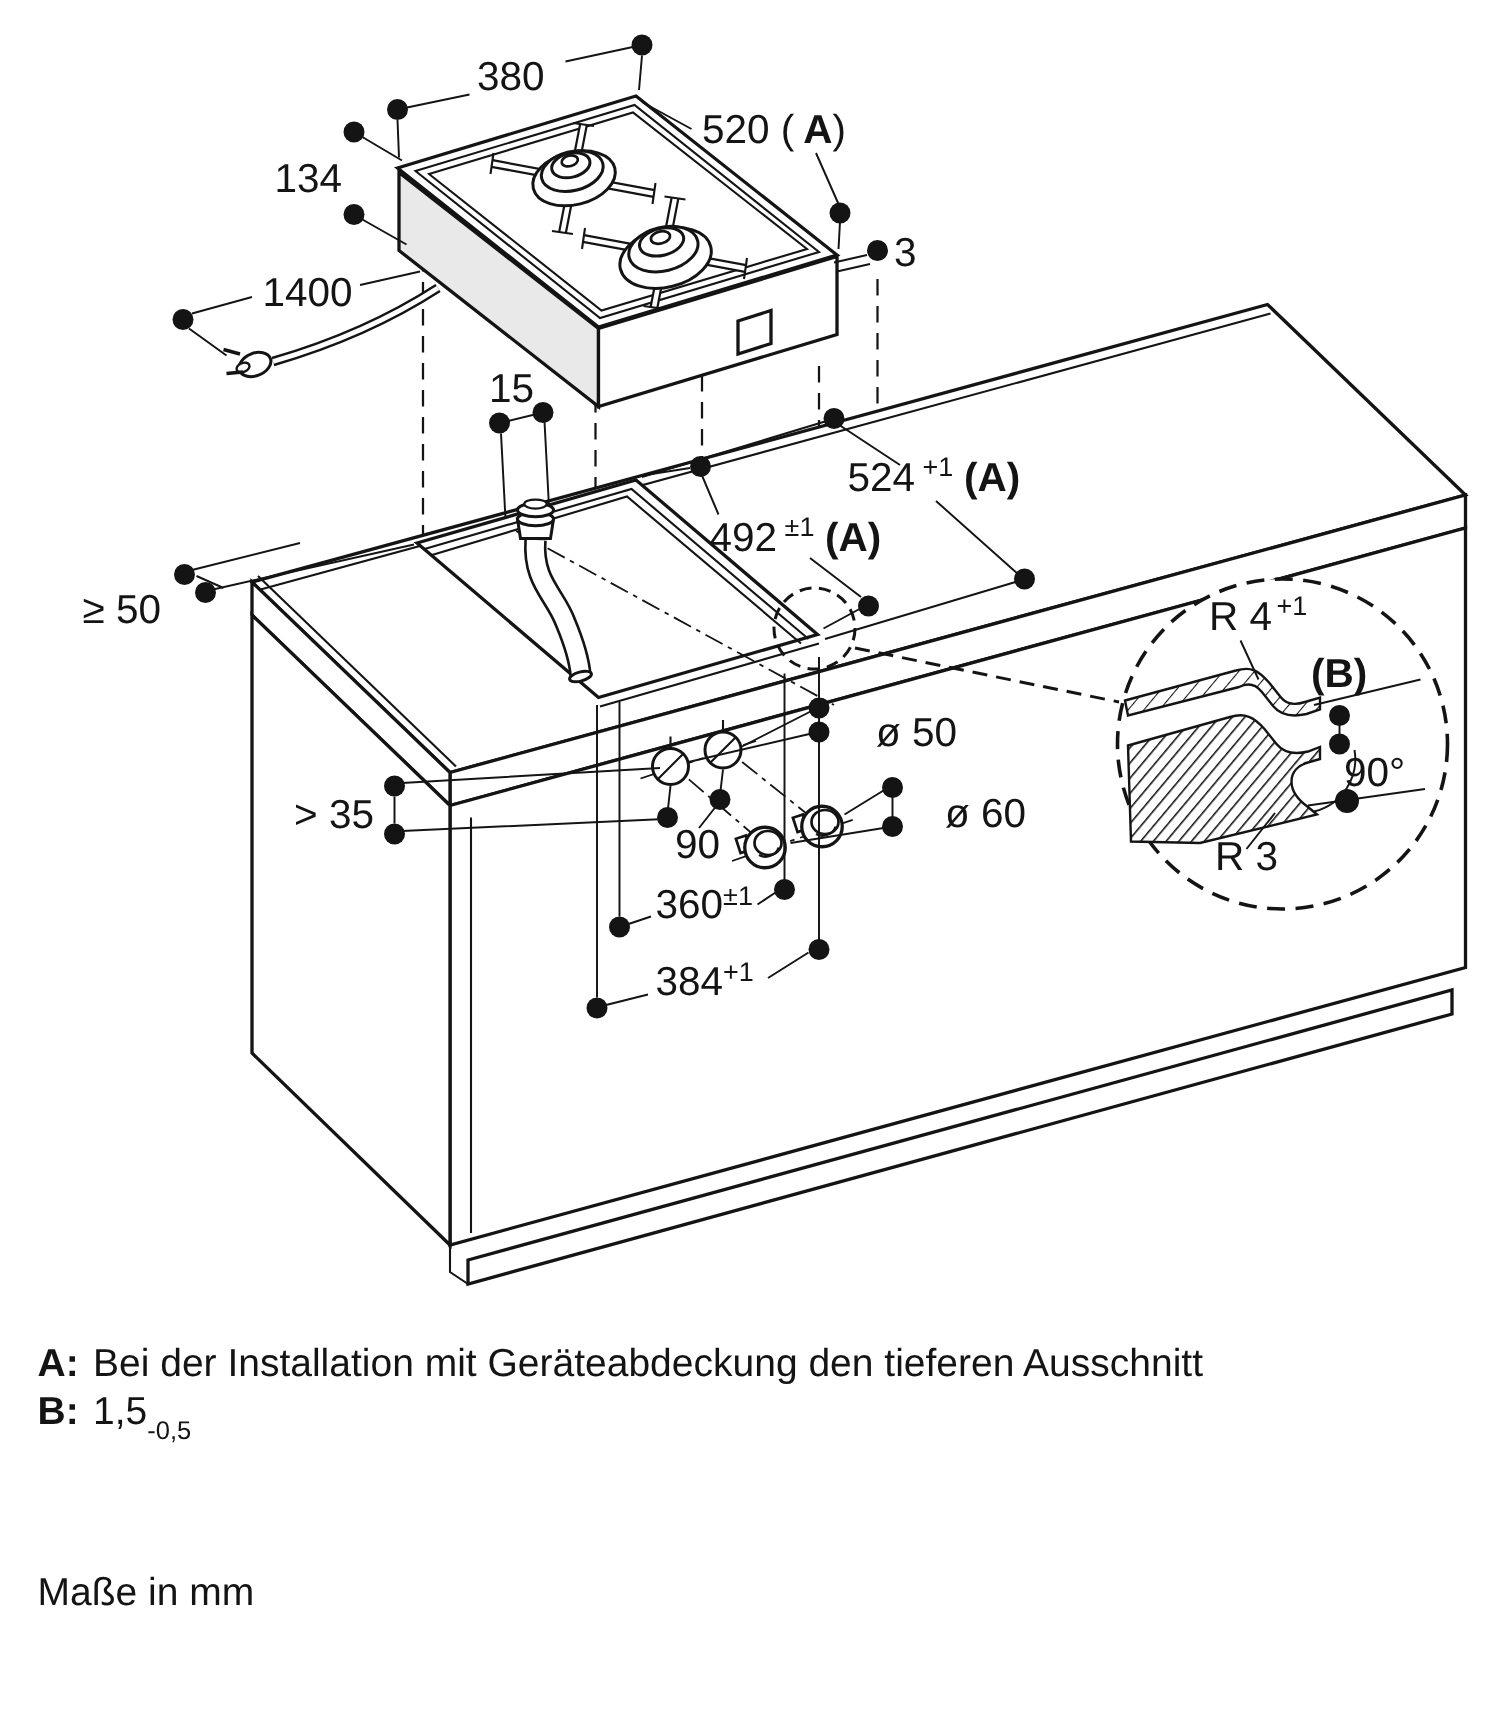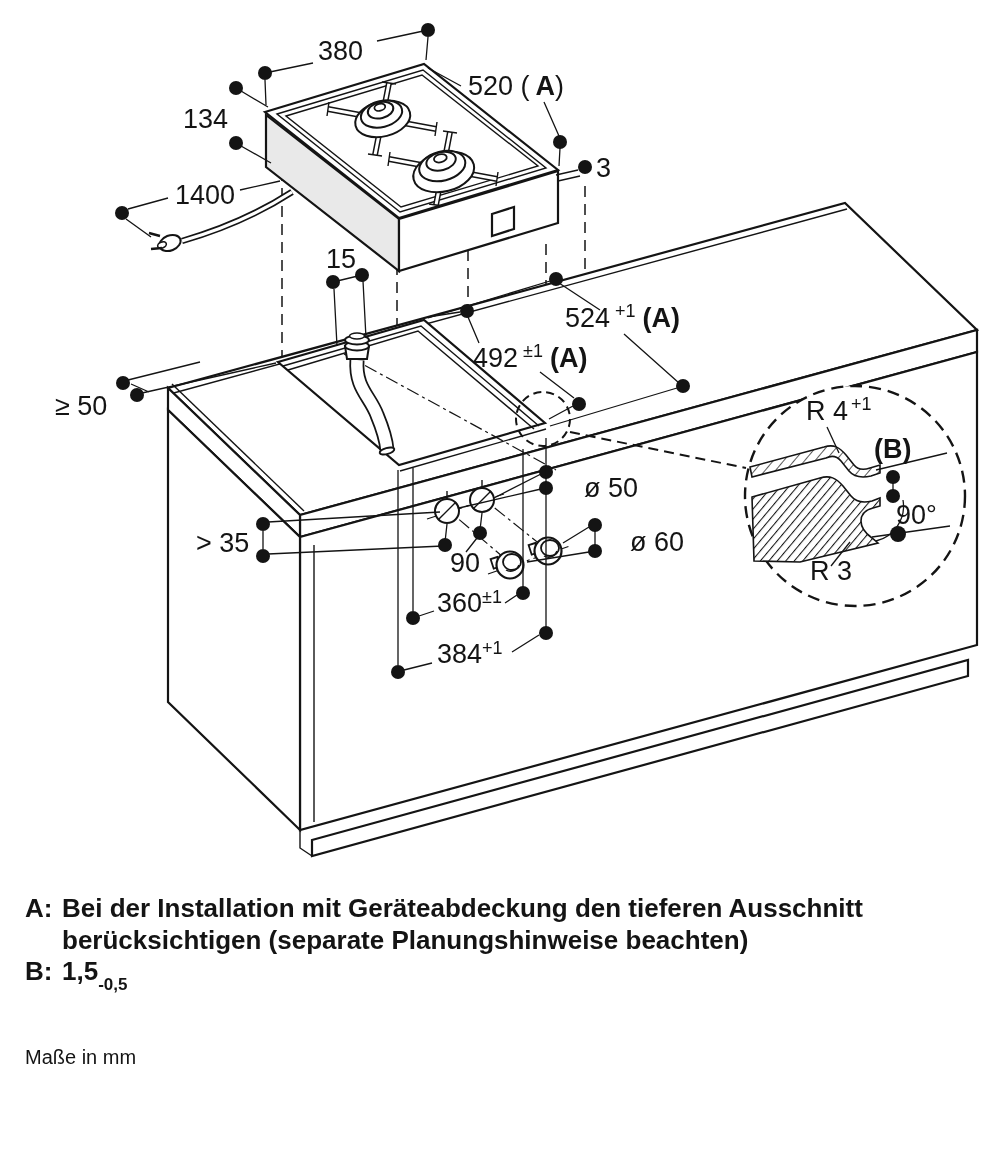--- a/index.html
+++ b/index.html
@@ -13,23 +13,23 @@
   .ol{stroke:#141414;stroke-width:2.2;fill:#fff;}
   .olt{stroke:#141414;stroke-width:1.4;fill:none;}
   .proj{stroke:#141414;stroke-width:1.5;fill:none;stroke-dasharray:11 7;}
   .cdot{stroke:#141414;stroke-width:1.2;fill:none;stroke-dasharray:13 4 3 4;}
   .dot{fill:#141414;stroke:none;}
   .tube-o{stroke:#141414;fill:none;}
   .tube-i{stroke:#fff;fill:none;}
   .notes{position:absolute;left:25px;top:893px;font-size:26px;line-height:31.5px;width:950px;}
   .note-row{display:flex;}
   .note-label{width:37px;flex:none;font-weight:700;}
-  .note-text{flex:1;font-weight:bold;}
+  .note-text{flex:1;}
   .notes sup{font-size:17px;position:relative;top:20px;vertical-align:super;line-height:0;}
-  .units{position:absolute;left:25px;top:1046px;font-size:20px;}
+  .units{position:absolute;left:25px;top:1046px;font-size:26px;}
 </style>
 </head>
 <body>
 
 <div class="stage">
 <svg width="1000" height="880" viewBox="0 0 1000 880">
   <defs>
     <pattern id="hatchA" width="8" height="8" patternUnits="userSpaceOnUse" patternTransform="rotate(-50)">
       <rect width="8" height="8" fill="#fff"></rect>
       <line x1="0" y1="0" x2="8" y2="0" stroke="#141414" stroke-width="1.4"></line>
@@ -265,23 +265,19 @@
     <text class="dim" x="437" y="663"><tspan>384</tspan><tspan class="sup" dy="-9">+1</tspan></text>
   </g>
 </svg>
 
   <div class="notes">
     <div class="note-row">
       <span class="note-label">A:</span>
       <span class="note-text">Bei der Installation mit Geräteabdeckung den tieferen Ausschnitt</span>
     </div>
     <div class="note-row">
-      <span class="note-label"></span>
-      <span class="note-text">berücksichtigen (separate Planungshinweise beachten)</span>
-    </div>
-    <div class="note-row">
       <span class="note-label">B:</span>
       <span class="note-text"><span>1,5</span><sup>-0,5</sup></span>
     </div>
   </div>
 
   <div class="units">Maße in mm</div>
 </div>
 
 </body></html>

